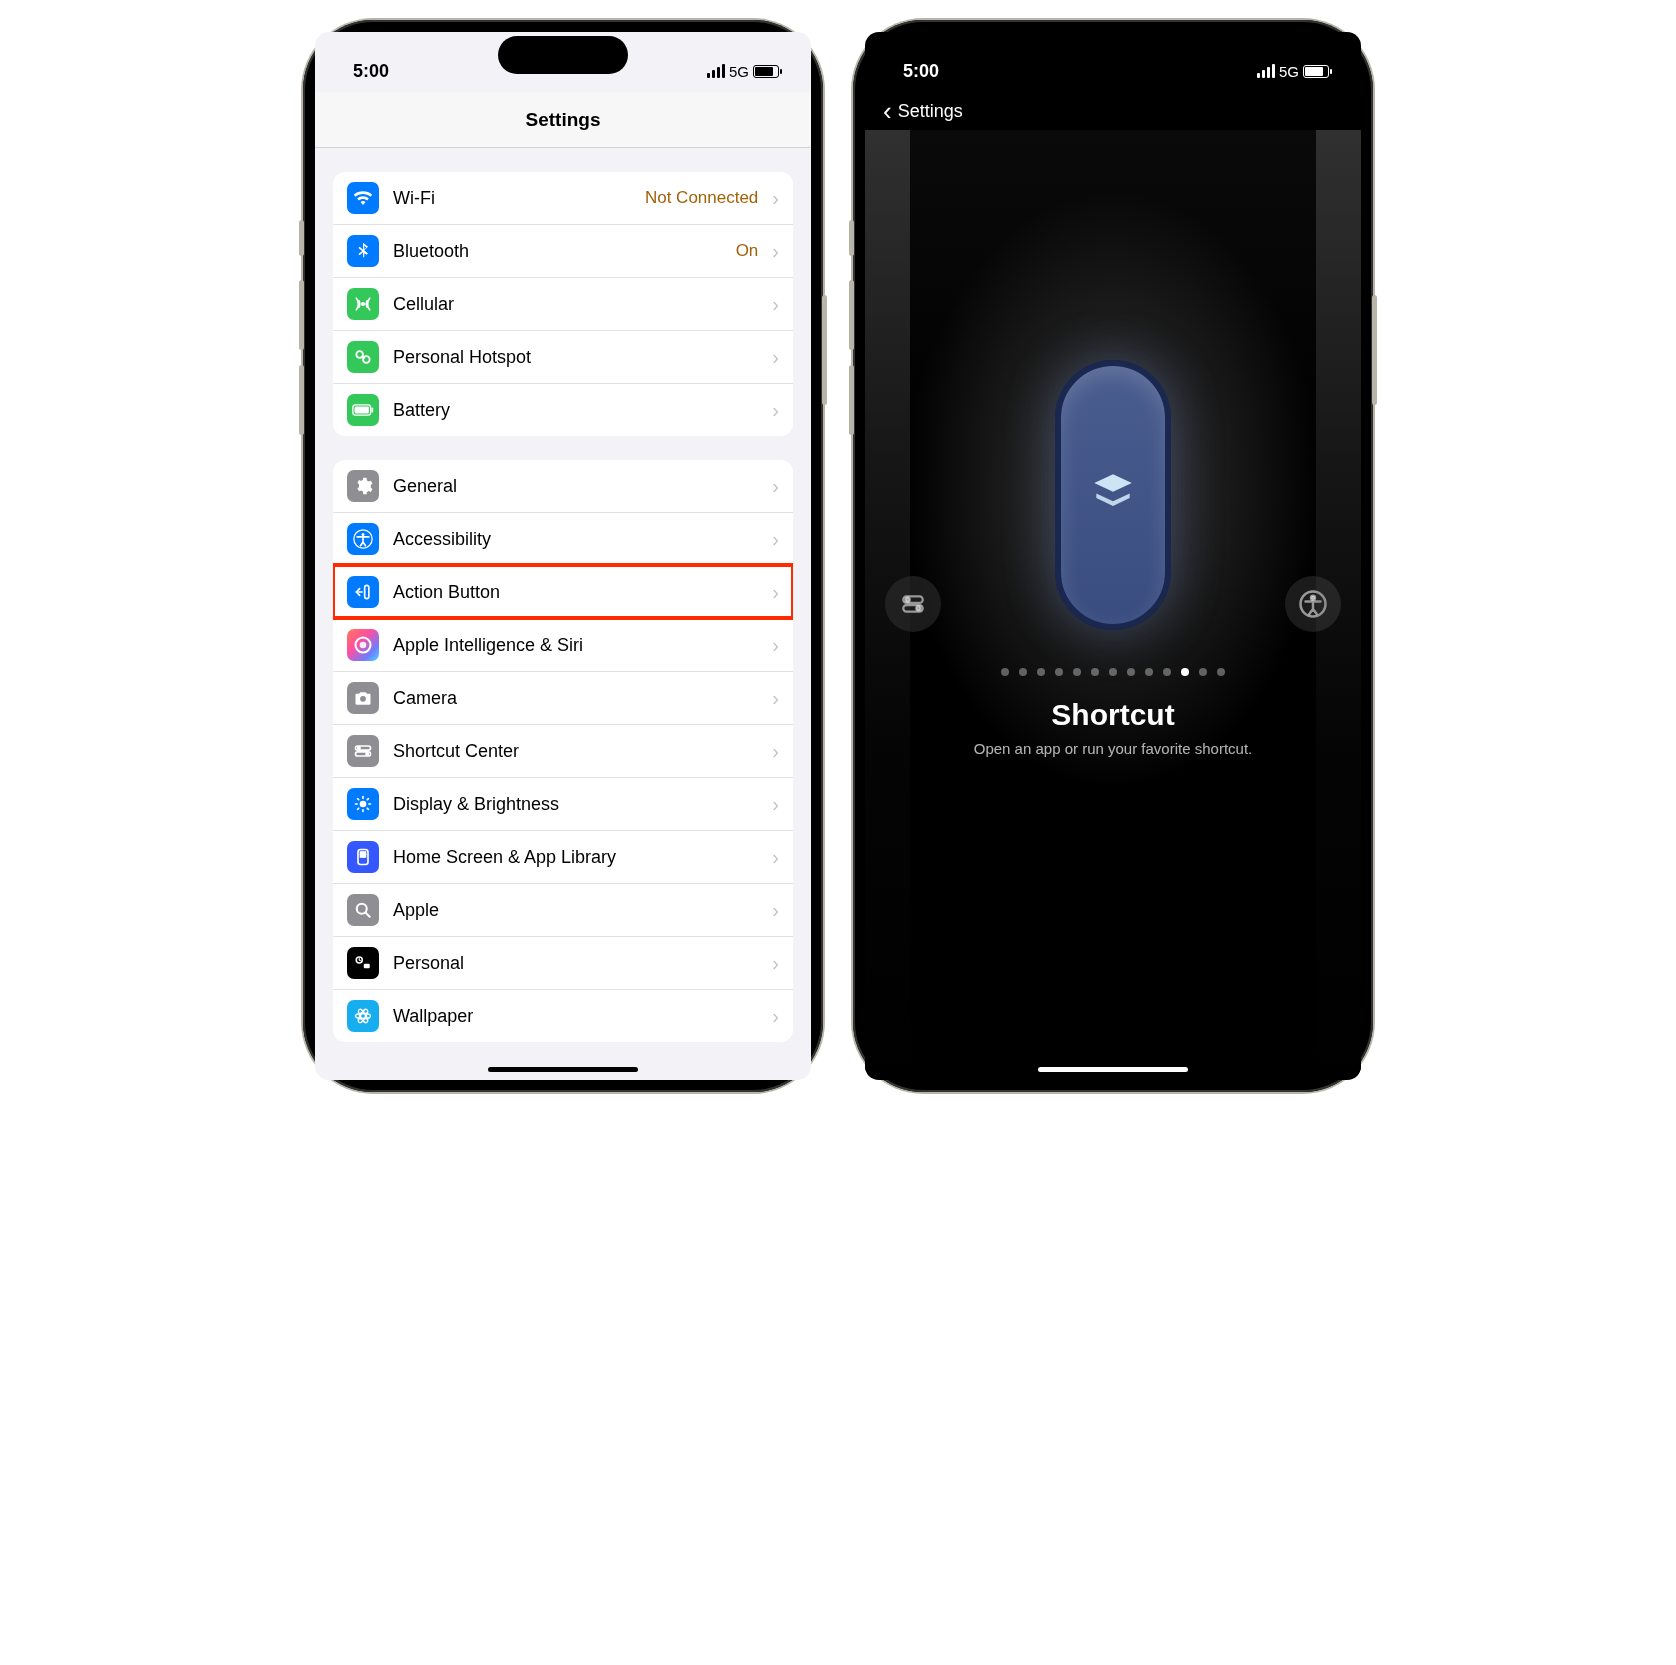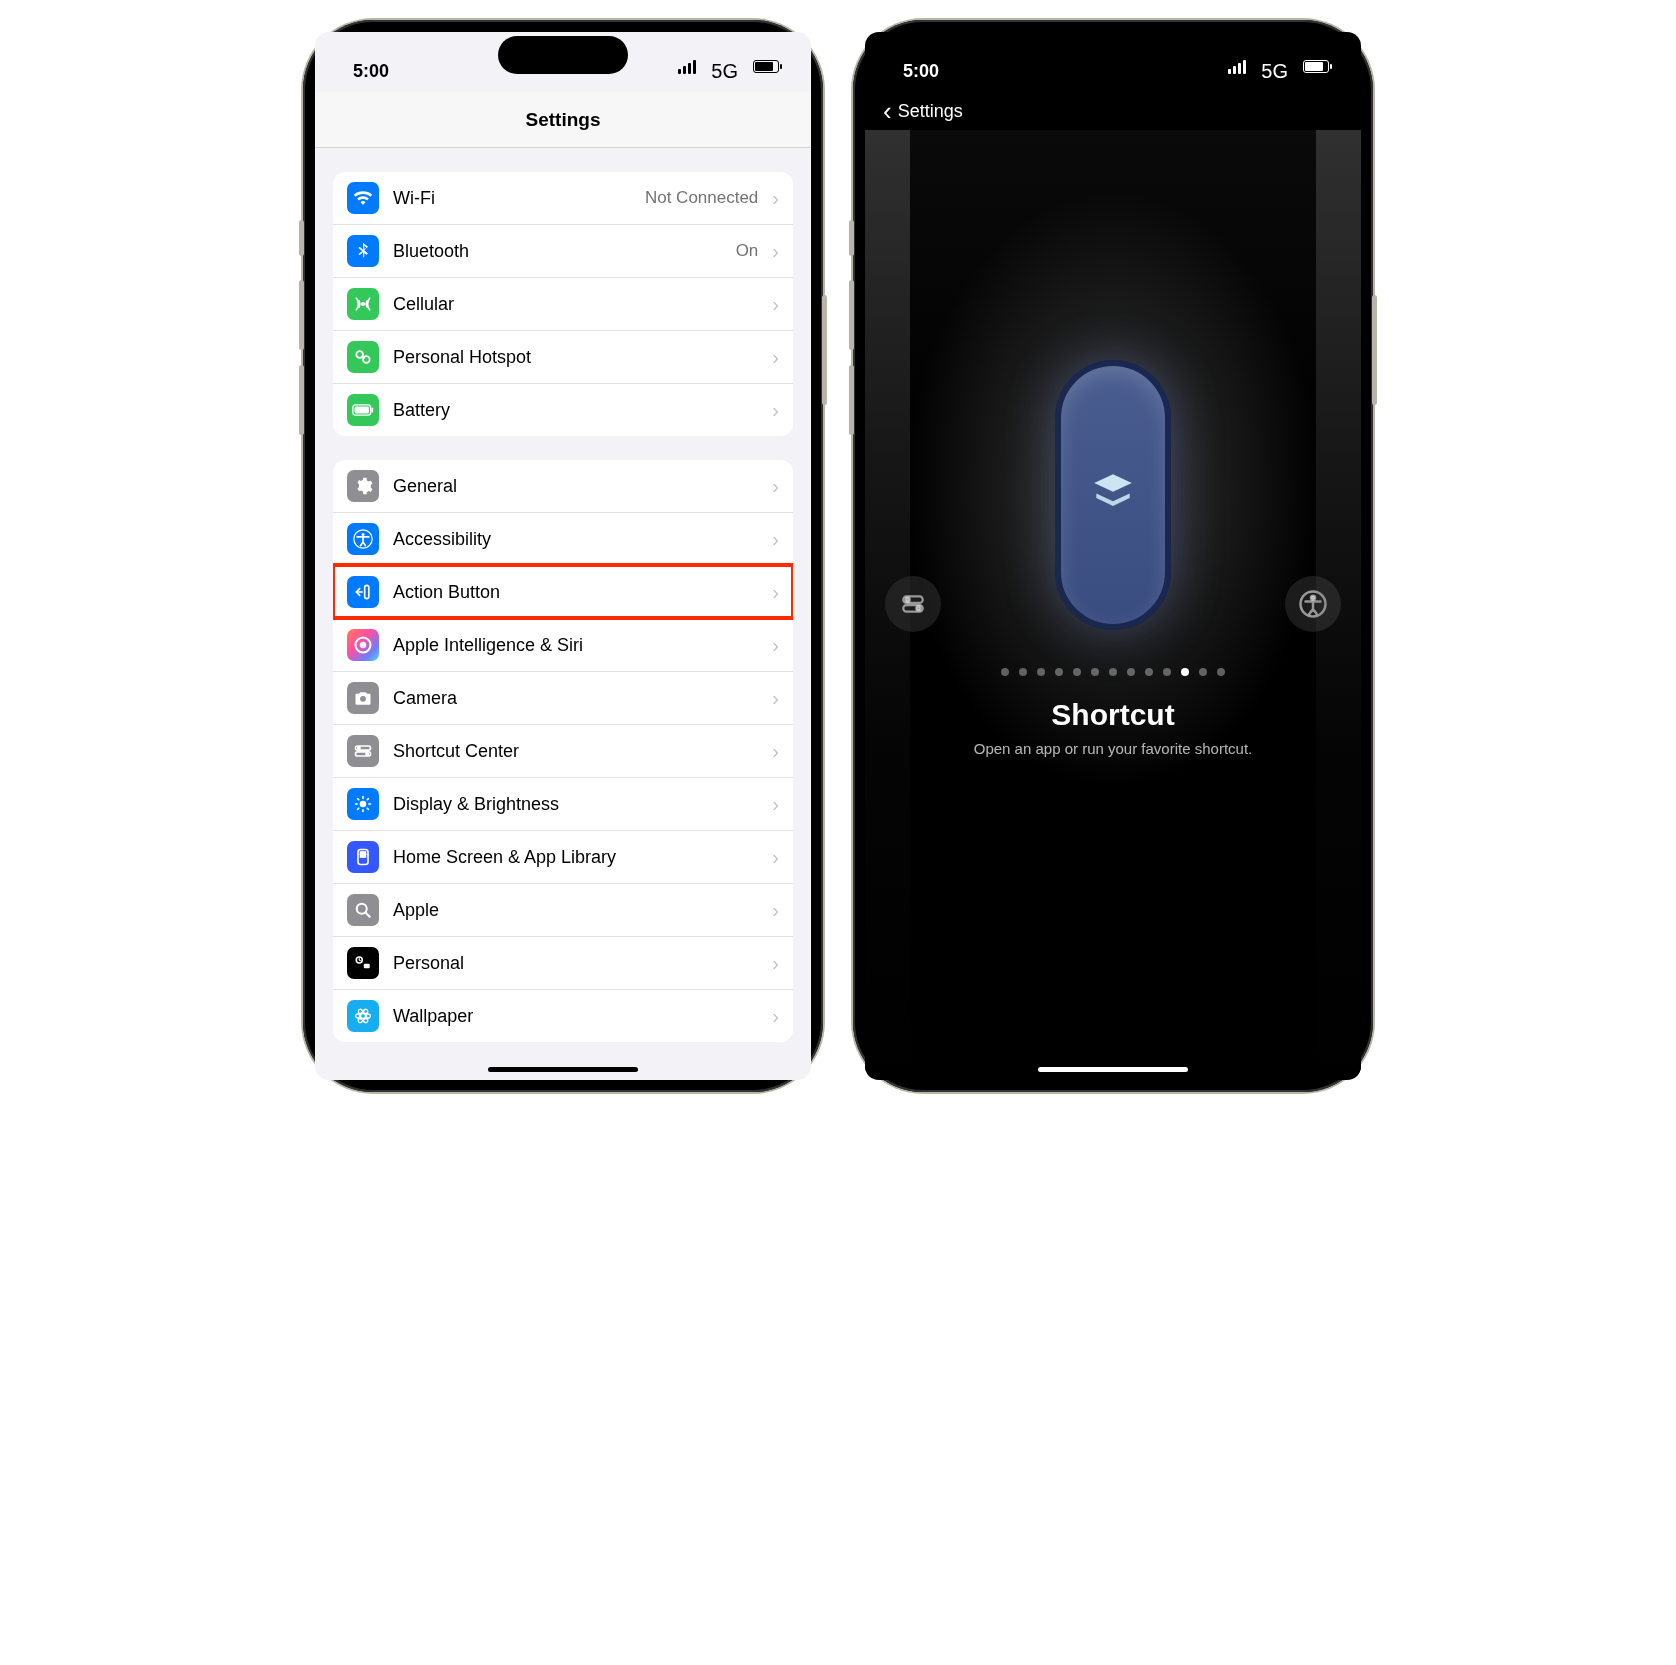--- a/index.html
+++ b/index.html
@@ -45,21 +45,21 @@
     display: flex;
     justify-content: space-between;
     align-items: center;
     padding: 18px 32px 0 38px;
     height: 60px;
     font-weight: 600;
     font-size: 18px;
   }
   .screen.dark .status-bar { color: #fff; }
   .screen.light .status-bar { color: #000; }
-  .status-right { display: flex; align-items: flex-start; gap: 15px; font-size: 20px; font-weight: 500;}
+  .status-right { display: flex; align-items: center; gap: 4px; font-size: 15px; font-weight: 500;}
   .signal-bars { display:inline-flex; gap:2px; align-items:flex-end; }
   .signal-bars span { width:3px; background: currentColor; border-radius:1px;}
   .signal-bars .b1{height:5px}.signal-bars .b2{height:8px}.signal-bars .b3{height:11px}.signal-bars .b4{height:14px}
   .battery-ico { width:26px;height:13px;border:1.5px solid currentColor;border-radius:3px;position:relative;}
   .battery-ico::after{content:"";position:absolute;right:-4px;top:3px;width:2px;height:5px;background:currentColor;border-radius:1px;}
   .battery-ico .fill{position:absolute;left:1px;top:1px;bottom:1px;width:75%;background:currentColor;border-radius:1px;}
 
   
   .nav-header {
     height: 56px;
@@ -82,21 +82,21 @@
   .row {
     display:flex;align-items:center;
     padding: 10px 14px;
     gap:14px;
     min-height:48px;
     border-top:0.5px solid #e2e2e5;
     position:relative;
   }
   .row:first-child{border-top:none;}
   .row .label{flex:1;font-size:18px;color:#000;}
-  .row .value{font-size:17px;color:#737373;}
+  .row .value{font-size:17px;color:#a16207;}
   .row .chevron{color:#c4c4c7;font-size:20px;}
   .row.highlight{outline:4px solid #ff2a00; outline-offset:-2px; z-index:5;}
   .icon-box{
     width:32px;height:32px;border-radius:7px;
     display:flex;align-items:center;justify-content:center;
     font-size:18px;flex-shrink:0;
     color:#fff;
   }
   .toggle {
     width:54px;height:32px;background:#e9e9eb;border-radius:16px;position:relative;

